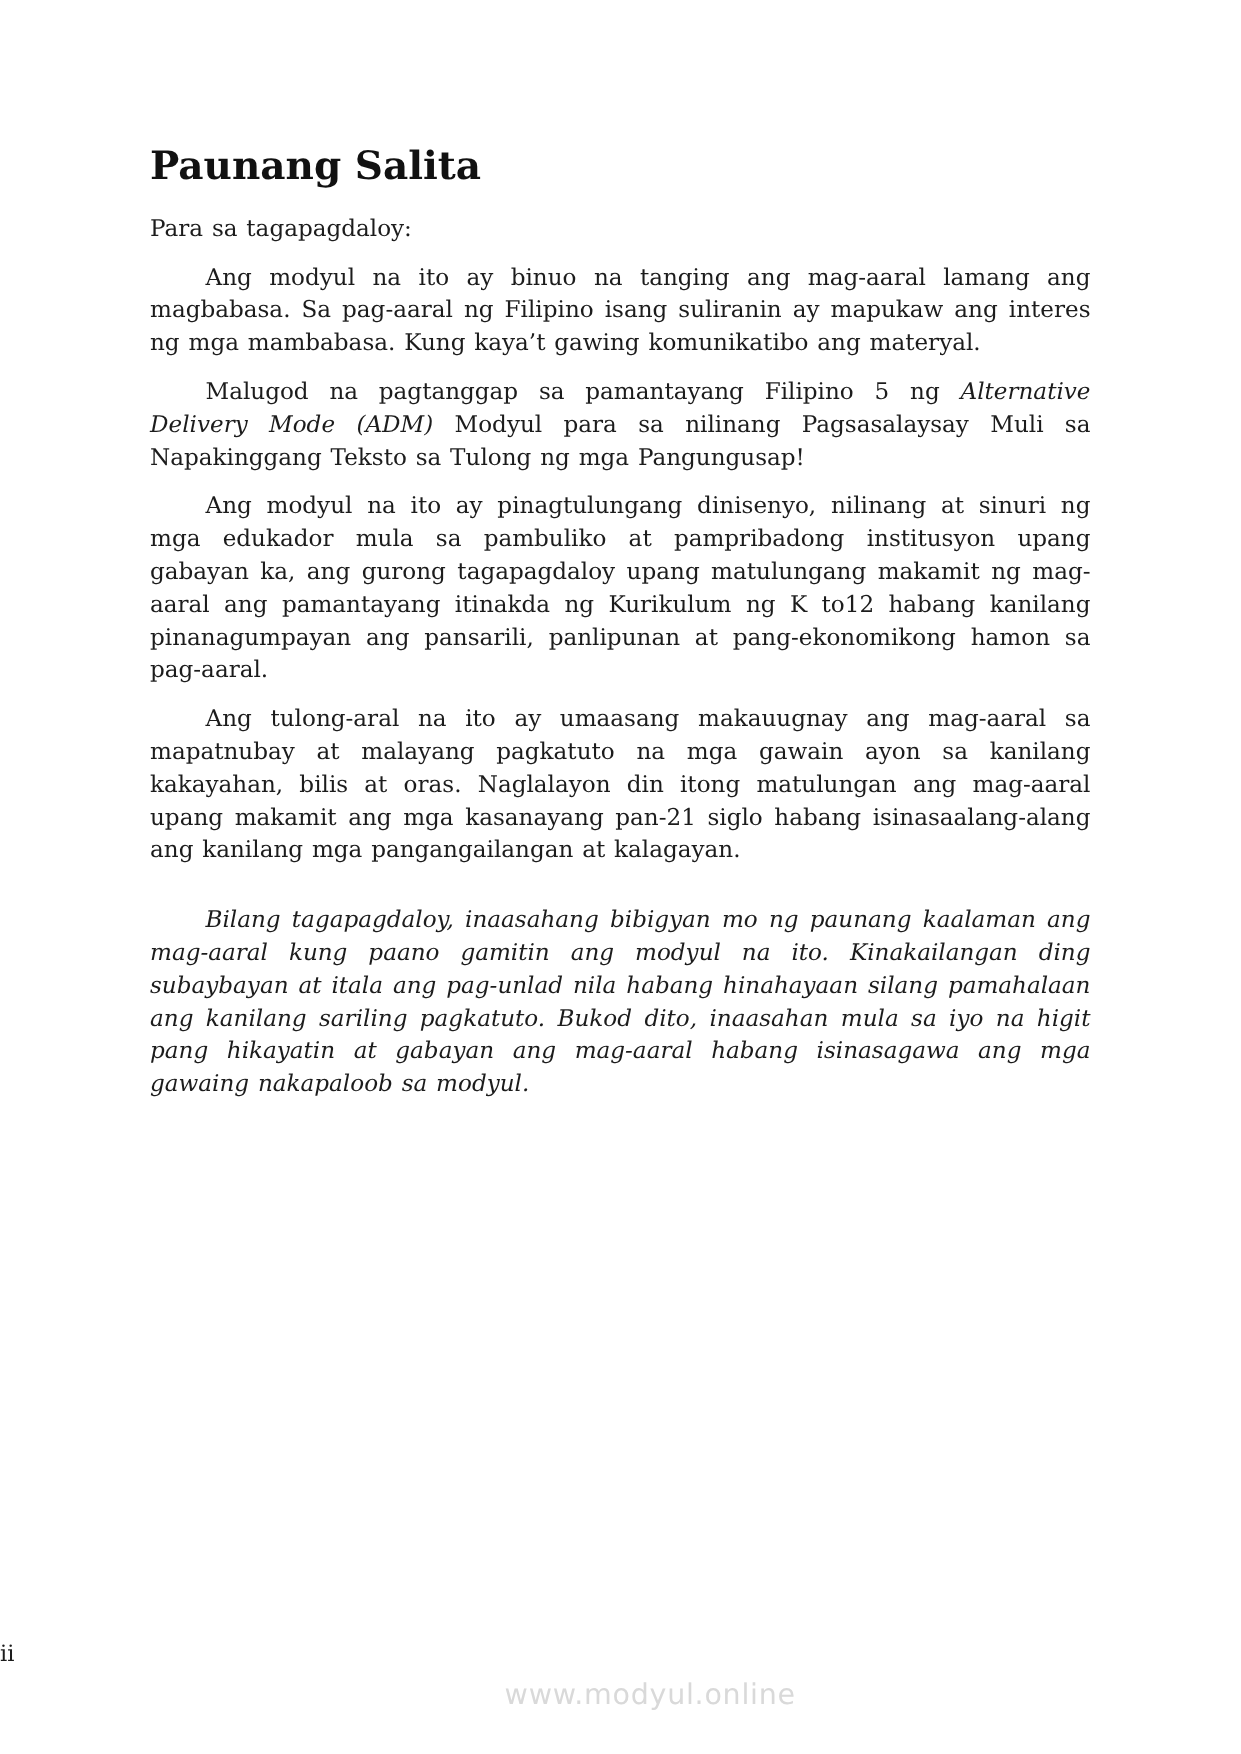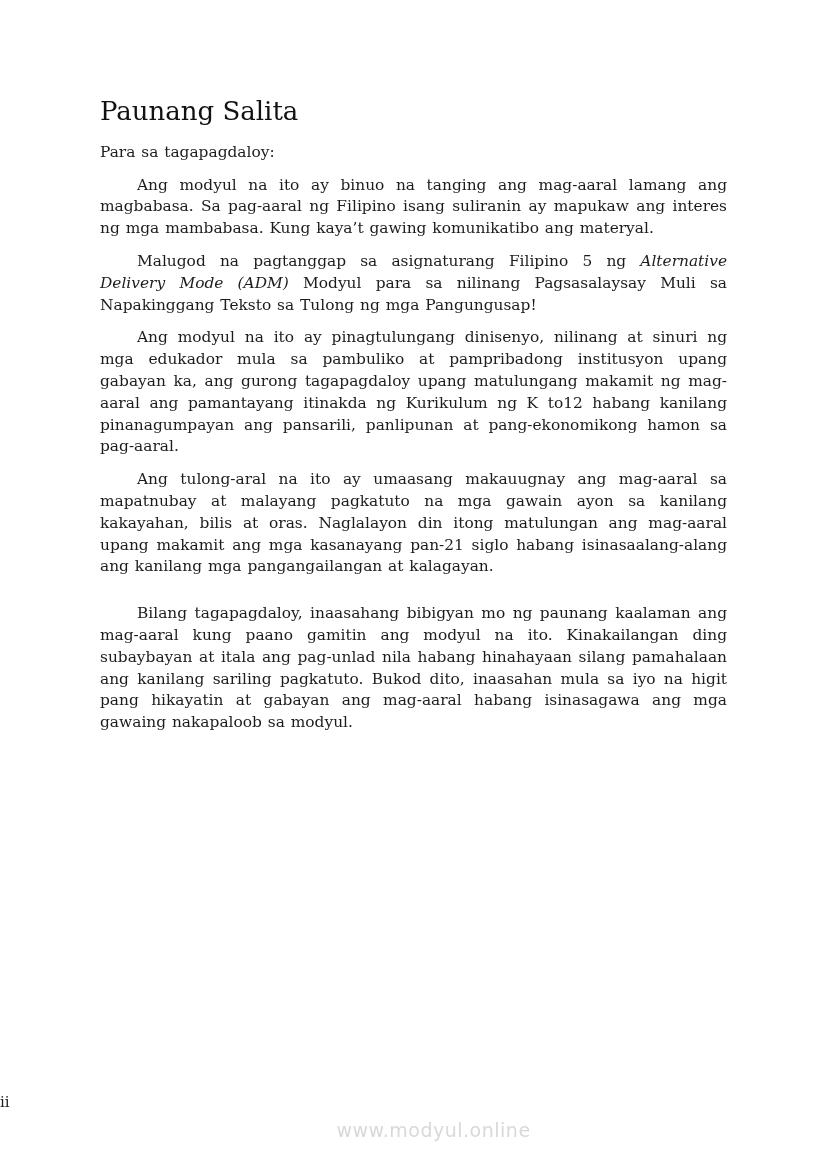--- a/index.html
+++ b/index.html
@@ -13,21 +13,21 @@
     height: 1169px;
     background: #ffffff;
     box-sizing: border-box;
     padding: 97px 100px 0 100px;
     font-family: "DejaVu Serif", "Liberation Serif", serif;
     color: #1c1c1c;
     overflow: hidden;
   }
   .doc-title {
     font-size: 26px;
-    font-weight: normal;
+    font-weight: bold;
     line-height: 1.15;
     margin: 0 0 15px 0;
     letter-spacing: 0px;
     color: #111111;
   }
   .para {
     font-size: 15.4px;
     line-height: 21.8px;
     text-align: justify;
     margin: 0 0 11px 0;
@@ -35,20 +35,21 @@
   }
   .para.indent {
     text-indent: 37px;
   }
   .para.no-indent {
     text-indent: 0;
     text-align: left;
   }
   .para.gap-before {
     margin-top: 25px;
+    font-style: italic;
   }
   .para strong { font-weight: normal; }
   .para em { font-style: italic; }
   .footer-pagenum {
     position: absolute;
     top: 1093px;
     left: 0;
     width: 827px;
     font-size: 15px;
     color: #1c1c1c;
@@ -72,21 +73,21 @@
 
 <div class="page">
 
   <h1 class="doc-title">Paunang Salita</h1>
 
   <p class="para no-indent">Para sa tagapagdaloy:</p>
 
   <p class="para indent">Ang modyul na ito ay binuo na tanging ang mag-aaral lamang ang magbabasa. Sa pag-aaral ng Filipino isang suliranin ay mapukaw ang interes ng mga mambabasa. Kung kaya’t gawing komunikatibo ang materyal.</p>
 
   <p class="para indent">
-    <span>Malugod na pagtanggap sa asignaturang </span><strong>Filipino 5</strong><span> ng </span><em>Alternative Delivery Mode (ADM)</em><span> Modyul para sa nilinang </span><strong>Pagsasalaysay Muli sa Napakinggang Teksto sa Tulong ng mga Pangungusap!</strong>
+    <span>Malugod na pagtanggap sa pamantayang </span><strong>Filipino 5</strong><span> ng </span><em>Alternative Delivery Mode (ADM)</em><span> Modyul para sa nilinang </span><strong>Pagsasalaysay Muli sa Napakinggang Teksto sa Tulong ng mga Pangungusap!</strong>
   </p>
 
   <p class="para indent">Ang modyul na ito ay pinagtulungang dinisenyo, nilinang at sinuri ng mga edukador mula sa pambuliko at pampribadong institusyon upang gabayan ka, ang gurong tagapagdaloy upang matulungang makamit ng mag-aaral ang pamantayang itinakda ng Kurikulum ng K to12 habang kanilang pinanagumpayan ang pansarili, panlipunan at pang-ekonomikong hamon sa pag-aaral.</p>
 
   <p class="para indent">Ang tulong-aral na ito ay umaasang makauugnay ang mag-aaral sa mapatnubay at malayang pagkatuto na mga gawain ayon sa kanilang kakayahan, bilis at oras. Naglalayon din itong matulungan ang mag-aaral upang makamit ang mga kasanayang pan-21 siglo habang isinasaalang-alang ang kanilang mga pangangailangan at kalagayan.</p>
 
   <p class="para indent gap-before">Bilang tagapagdaloy, inaasahang bibigyan mo ng paunang kaalaman ang mag-aaral kung paano gamitin ang modyul na ito. Kinakailangan ding subaybayan at itala ang pag-unlad nila habang hinahayaan silang pamahalaan ang kanilang sariling pagkatuto. Bukod dito, inaasahan mula sa iyo na higit pang hikayatin at gabayan ang mag-aaral habang isinasagawa ang mga gawaing nakapaloob sa modyul.</p>
 
   <div class="footer-pagenum">ii</div>
 

